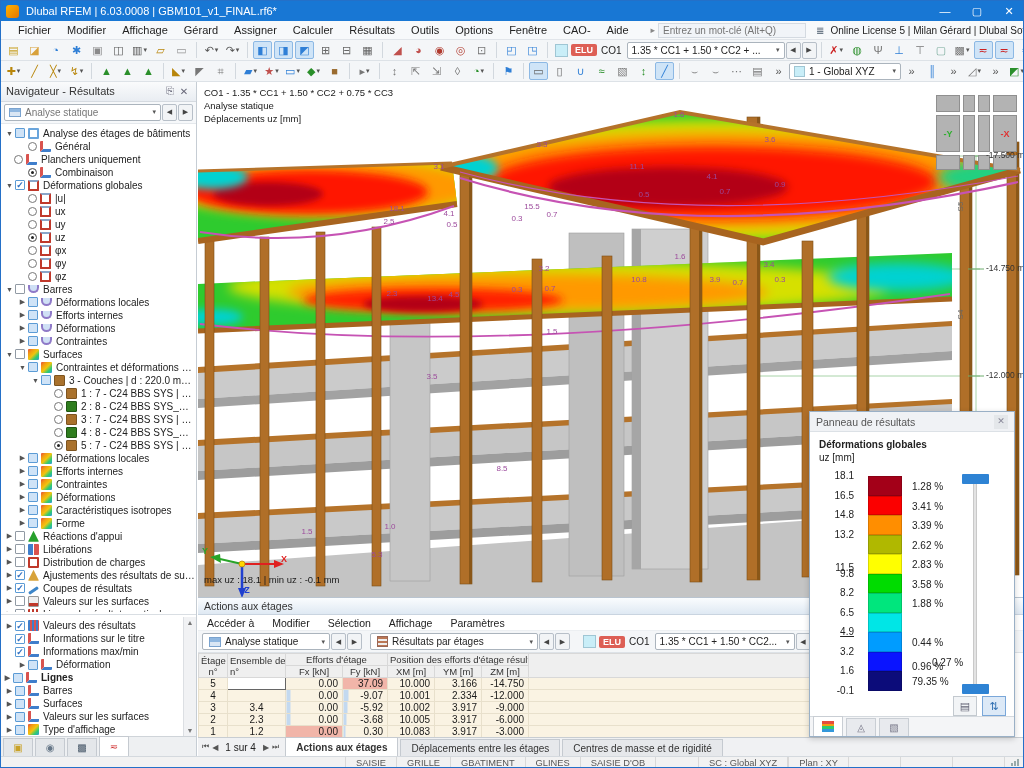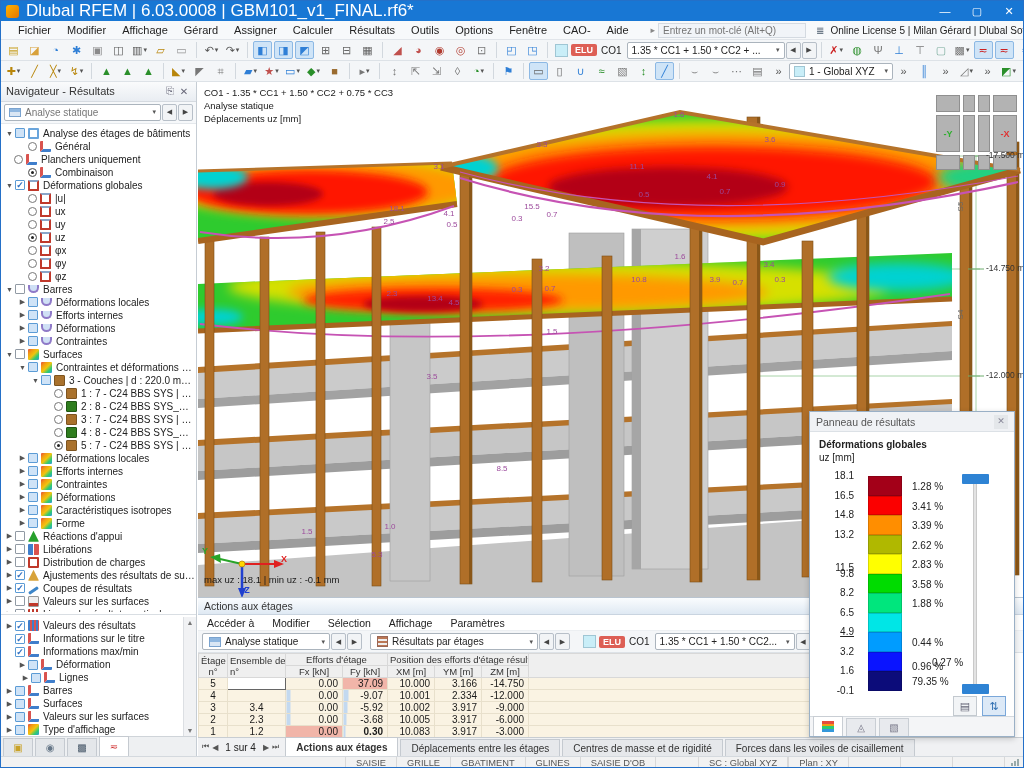--- a/index.html
+++ b/index.html
@@ -1,21 +1,21 @@
 <!DOCTYPE html>
 <html><head>
 <meta charset="utf-8">
 <style>
 *{box-sizing:border-box;margin:0;padding:0}
 html,body{width:1024px;height:768px;overflow:hidden}
 body{font-family:"Liberation Sans",sans-serif;font-size:11px;background:#fff;position:relative;border:1px solid #2470c8}
 
 .titlebar{position:absolute;left:0;top:0;width:1024px;height:20px;background:#1877d4;color:#fff;display:flex;align-items:center;padding-left:5px}
 .applogo{width:13px;height:13px;border-radius:3px;background:linear-gradient(135deg,#ffb400,#e87500);margin-right:7px}
-.titletext{font-size:17px}
+.titletext{font-size:11px}
 .wincontrols{position:absolute;right:0;top:0;height:20px;display:flex}
 .winbtn{width:32px;height:20px;display:flex;align-items:center;justify-content:center;color:#fff;font-size:11px}
 
 .menubar{position:absolute;left:0;top:20px;width:1024px;height:19px;background:#f7f9fb;border-bottom:1px solid #e1e5ea;display:flex;align-items:center}
 .menulogo{width:17px;height:13px;background:linear-gradient(180deg,#2f7fd6,#195f9e);border-radius:2px;margin:0 6px 0 3px}
 .menuitem{padding:0 8px;color:#222;font-size:11px;height:19px;line-height:19px}
 .searchwrap{display:flex;align-items:center;margin-left:14px}
 .searchcaret{color:#888;font-size:9px;margin-right:3px}
 .searchbox{width:148px;height:15px;border:1px solid #d4dae1;background:#f1f4f8;font-size:10px;color:#888;padding:0 4px;font-family:"Liberation Sans",sans-serif}
 .menuicon{width:16px;height:13px;margin:0 6px 0 10px;color:#456;font-size:10px;line-height:13px;text-align:center}
@@ -409,21 +409,21 @@
     </div>
     <div class="tbtn">
       <span style="color: rgb(119, 119, 119);">⋯</span>
     </div>
     <div class="tbtn">
       <span style="color: rgb(119, 119, 119);">▤</span>
     </div>
     <div class="tbtn">
       <span style="color: rgb(85, 85, 85);">»</span>
     </div>
-    <div class="combo" style="width: 104px; justify-content: center;">
+    <div class="combo" style="width: 112px; justify-content: center;">
       <span class="swatch" style="width:11px;height:11px;margin:0 4px 0 0"></span>
       <span>1 - Global XYZ</span>
       <span style="flex:1"></span>
       <span class="dn">▾</span>
     </div>
     <div class="tbtn">
       <span style="color: rgb(85, 85, 85);">»</span>
     </div>
     <div class="tbtn">
       <span style="color: rgb(47, 127, 214);">║</span>
@@ -711,21 +711,21 @@
           <span class="tctl cbc">✓</span>
           <span class="ti ti-story"></span>
           <span class="tlabel">Informations max/min</span>
         </div>
         <div class="trow" style="padding-left: 17px;">
           <span class="texp">▶</span>
           <span class="tctl cb"></span>
           <span class="ti ti-story"></span>
           <span class="tlabel">Déformation</span>
         </div>
-        <div class="trow" style="padding-left: 20px;">
+        <div class="trow" style="padding-left: 2px; font-weight: bold;">
           <span class="texp">▶</span>
           <span class="tctl cb"></span>
           <span class="ti ti-story"></span>
           <span class="tlabel">Lignes</span>
         </div>
         <div class="trow" style="padding-left: 4px;">
           <span class="texp">▶</span>
           <span class="tctl cb"></span>
           <span class="ti ti-story"></span>
           <span class="tlabel">Barres</span>
@@ -936,21 +936,21 @@
       <span class="anno" style="left: 354px; top: 132px;">0.7</span>
       <span class="anno" style="left: 346px; top: 186px;">3.2</span>
       <span class="anno" style="left: 482px; top: 174px;">1.6</span>
       <span class="anno" style="left: 571px; top: 182px;">3.4</span>
       <span class="anno" style="left: 441px; top: 197px;">10.8</span>
       <span class="anno" style="left: 582px; top: 197px;">0.3</span>
       <span class="anno" style="left: 517px; top: 197px;">3.9</span>
       <span class="anno" style="left: 540px; top: 200px;">0.7</span>
       <span class="anno" style="left: 194px; top: 211px;">2.3</span>
       <span class="anno" style="left: 237px; top: 216px;">13.4</span>
-      <span class="anno" style="left: 256px; top: 212px; margin-top: 8px;">4.5</span>
+      <span class="anno" style="left: 256px; top: 212px;">4.5</span>
       <span class="anno" style="left: 319px; top: 207px;">0.3</span>
       <span class="anno" style="left: 352px; top: 206px;">0.7</span>
       <span class="anno" style="left: 234px; top: 294px;">3.5</span>
       <span class="anno" style="left: 354px; top: 249px;">1.5</span>
       <span class="anno" style="left: 304px; top: 386px;">8.5</span>
       <span class="anno" style="left: 109px; top: 449px;">1.5</span>
       <span class="anno" style="left: 192px; top: 444px;">1.0</span>
       <span class="anno" style="left: 179px; top: 472px;">5.3</span>
       <span class="elabel" style="left: 788px; top: 68px;">-17.500 m</span>
       <span class="elabel" style="left: 788px; top: 181px;">-14.750 m</span>
@@ -1081,21 +1081,21 @@
           <td style="background: linear-gradient(90deg, rgb(195, 217, 240) 0px, rgb(195, 217, 240) 3px, rgb(250, 243, 227) 3px);">-3.68</td>
           <td>10.005</td>
           <td>3.917</td>
           <td>-6.000</td>
           <td></td>
         </tr>
         <tr>
           <td class="c">1</td>
           <td class="c">1.2</td>
           <td class="hl">0.00</td>
-          <td style="background: linear-gradient(90deg, rgb(195, 217, 240) 0px, rgb(195, 217, 240) 2px, rgb(250, 243, 227) 2px); font-weight: bold;">0.30</td>
+          <td style="background: linear-gradient(90deg, rgb(195, 217, 240) 0px, rgb(195, 217, 240) 2px, rgb(250, 243, 227) 2px);">0.30</td>
           <td>10.083</td>
           <td>3.917</td>
           <td>-3.000</td>
           <td></td>
         </tr>
         <tr>
           <td class="c">0</td>
           <td class="c">0.1</td>
           <td style="background: linear-gradient(90deg, rgb(195, 217, 240) 0px, rgb(195, 217, 240) 14px, rgb(250, 243, 227) 14px);">0.00</td>
           <td style="background: linear-gradient(90deg, rgb(195, 217, 240) 0px, rgb(195, 217, 240) 26px, rgb(250, 243, 227) 26px);">-47.98</td>
@@ -1177,21 +1177,20 @@
     <span>⏮</span>
     <span>◀</span>
     <span class="pagertext">1 sur 4</span>
     <span>▶</span>
     <span>⏭</span>
   </div>
   <div id="doctabs" style="display:flex;align-items:flex-end;height:100%">
       <div class="doctab active">Actions aux étages</div>
       <div class="doctab">Déplacements entre les étages</div>
       <div class="doctab">Centres de masse et de rigidité</div>
-      <div class="doctab">Forces dans les voiles de cisaillement</div>
     </div>
 </div>
 <div class="statusbar" id="statusbar">
     <div style="width: 345px; height: 100%; border-right: 1px solid rgb(216, 216, 216);"></div>
     <div class="stseg">SAISIE</div>
     <div class="stseg">GRILLE</div>
     <div class="stseg">GBATIMENT</div>
     <div class="stseg">GLINES</div>
     <div class="stseg">SAISIE D'OB</div>
     <div class="stgap"></div>

